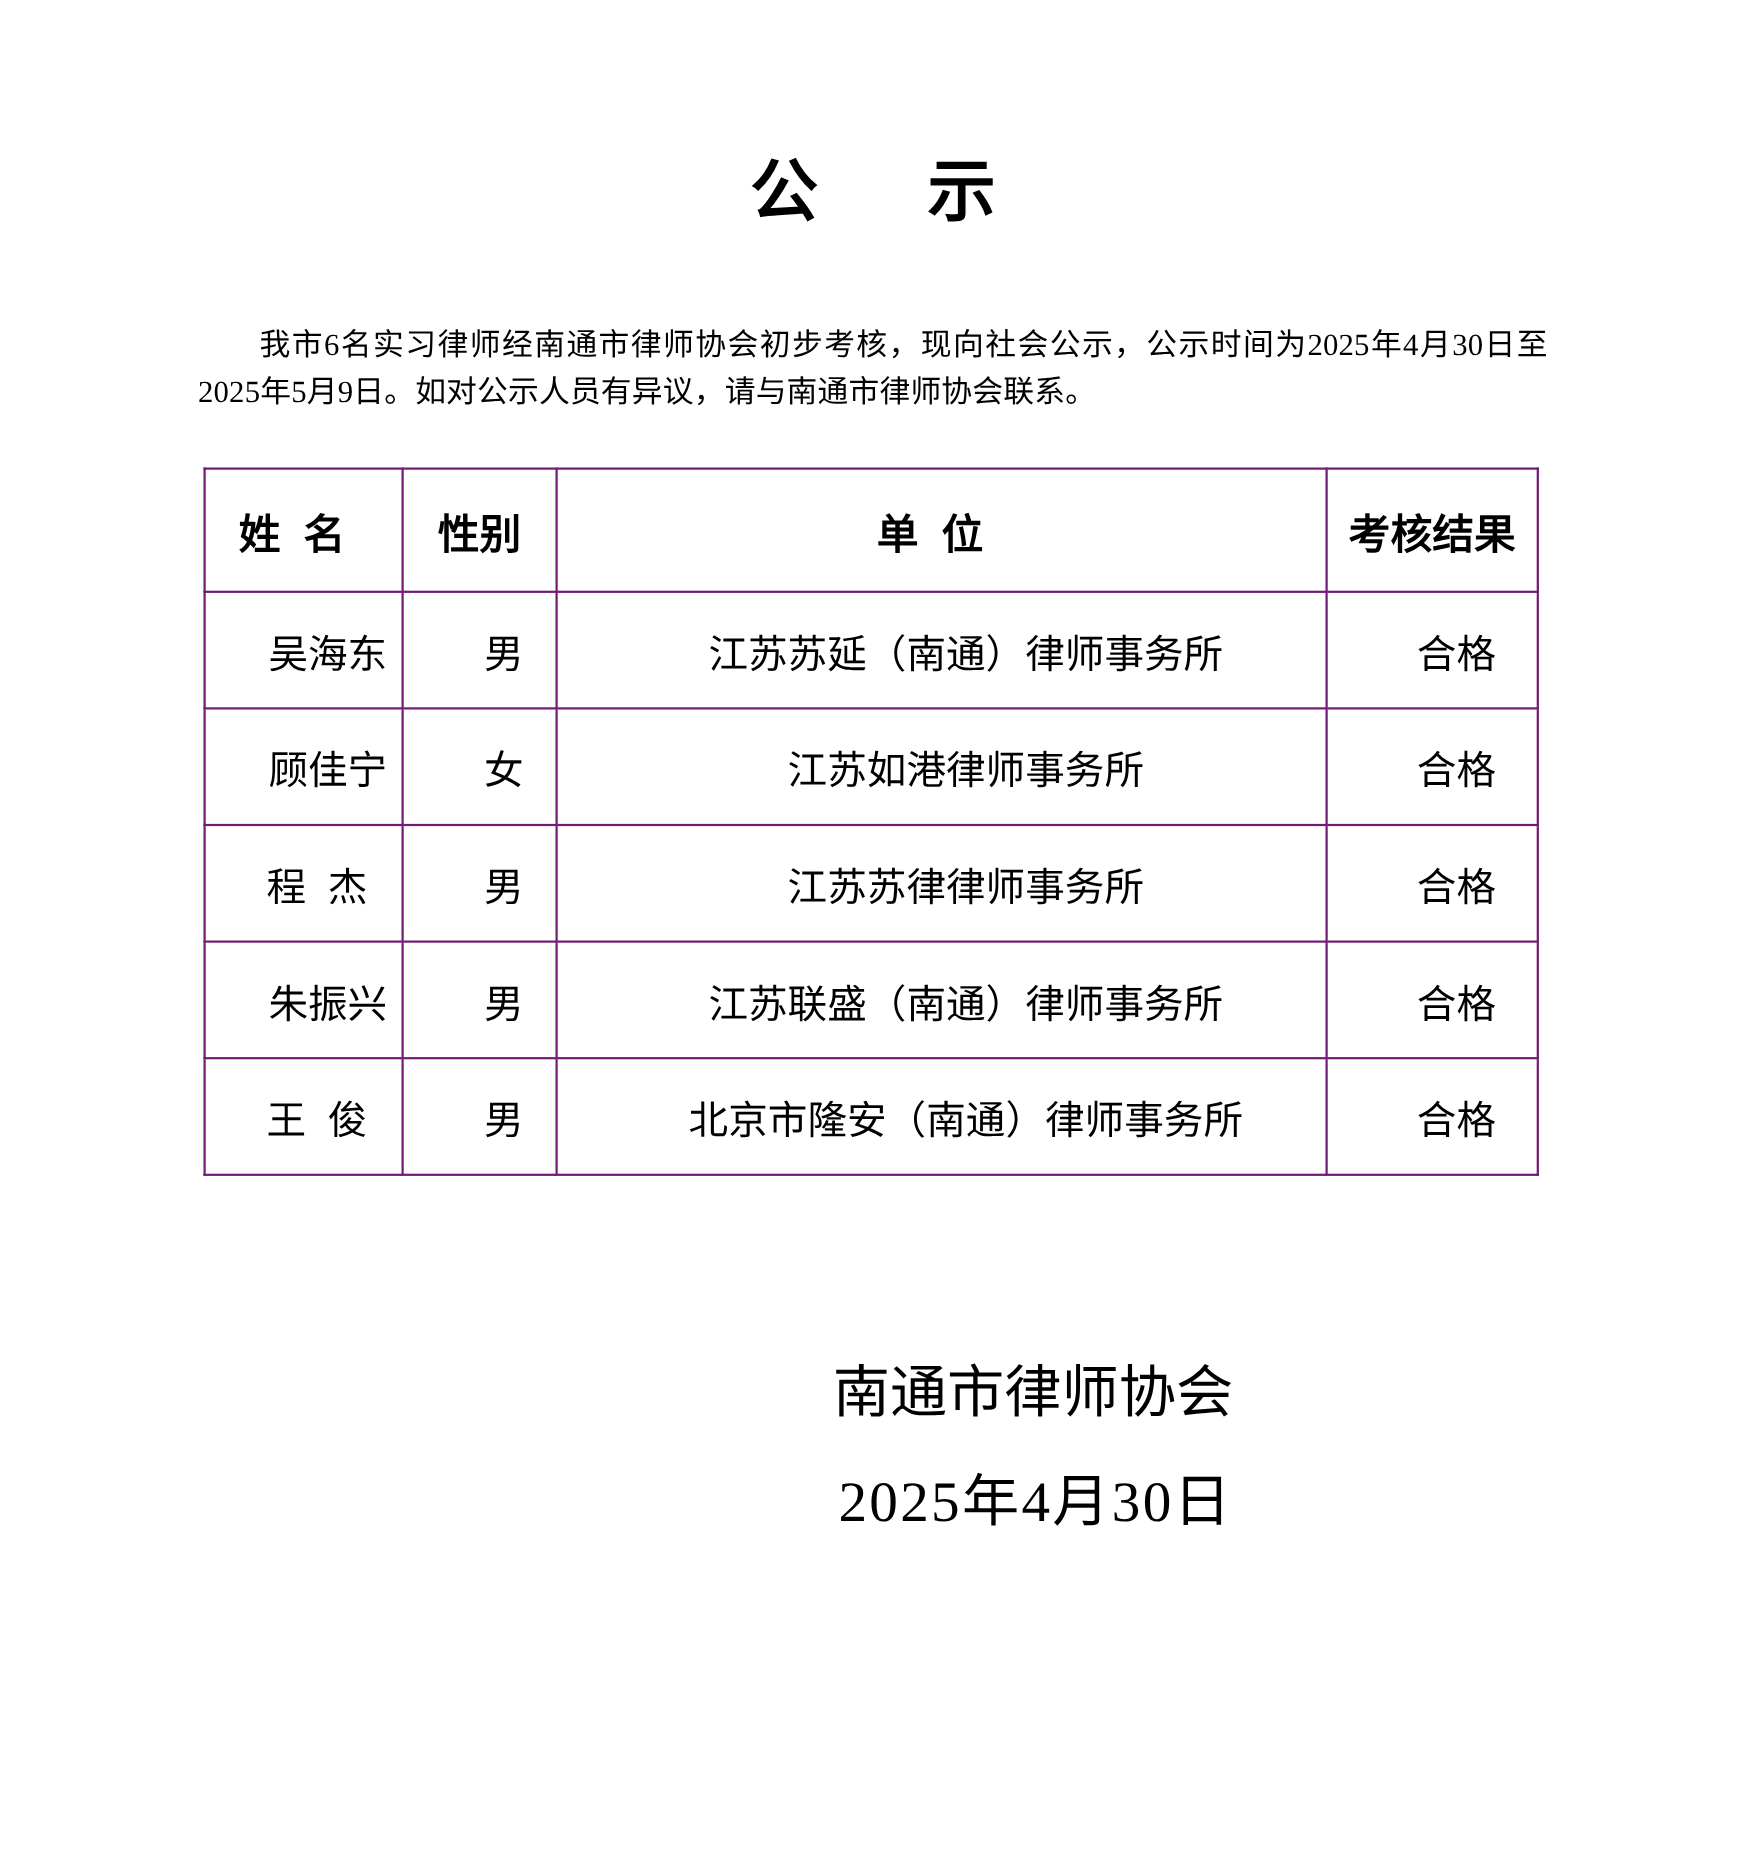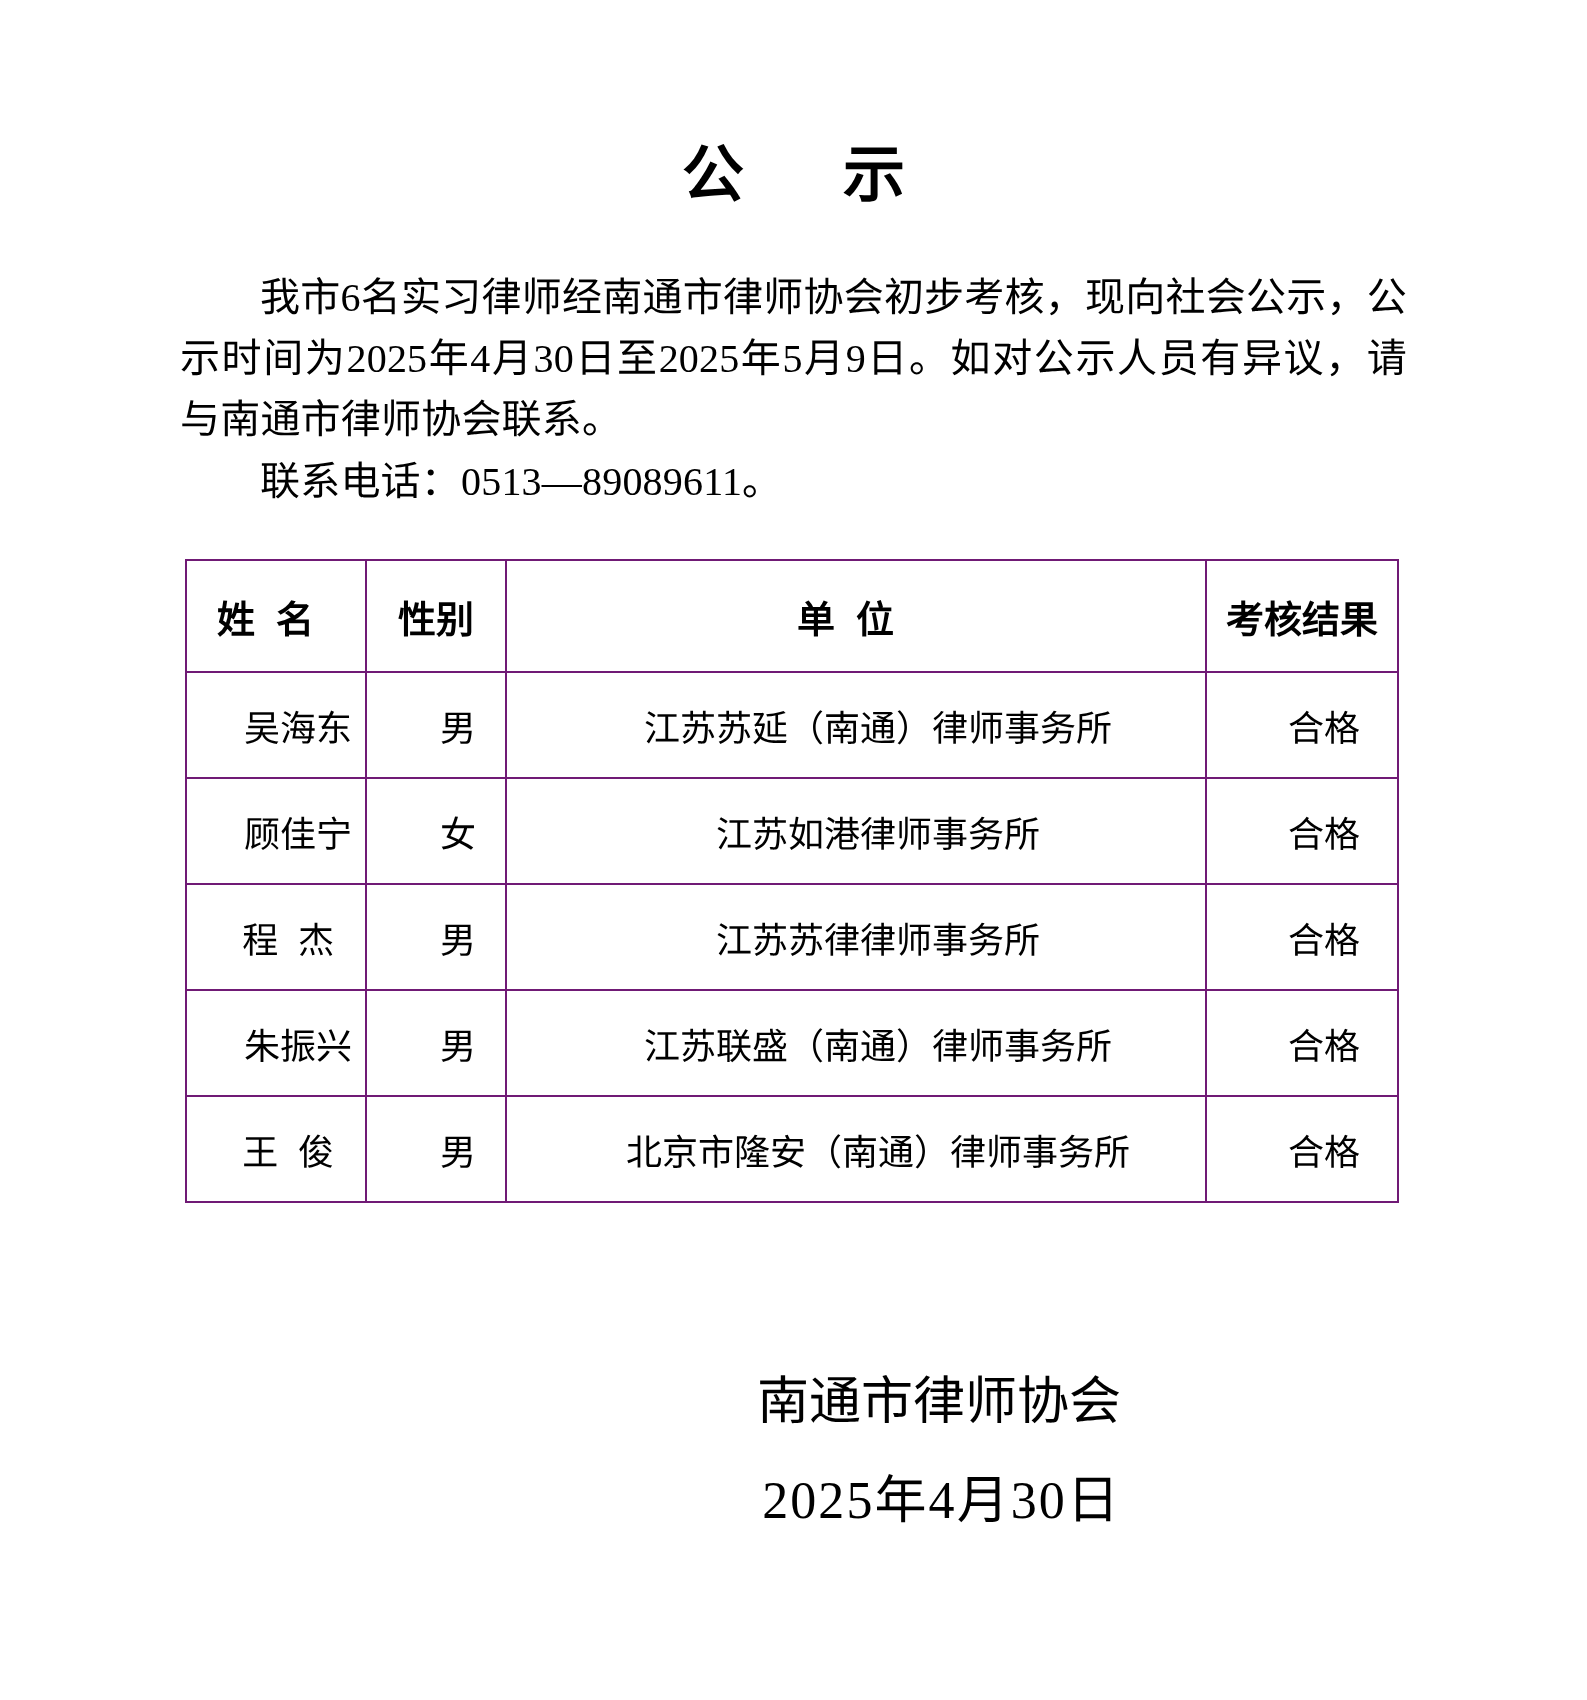--- a/index.html
+++ b/index.html
@@ -31,22 +31,22 @@
     font-weight: bold;
     letter-spacing: 0.30em;
     padding-top: 96px;
     padding-left: 0.30em;
     line-height: 1.2;
     font-family: "Liberation Serif", "DejaVu Serif", serif;
   }
 
   
   .body-block {
-    margin-top: 56px;
-    font-size: 40px;
+    margin-top: 82px;
+    font-size: 28px;
     line-height: 1.52;
     letter-spacing: 0.005em;
     text-align: justify;
     text-justify: inter-ideograph;
   }
   .para {
     margin: 0;
     text-indent: 2em;
     text-align: justify;
     text-justify: inter-ideograph;
@@ -105,21 +105,20 @@
 </style>
 </head>
 <body>
 
 <div class="page">
 
   <h1 class="doc-title">公　示</h1>
 
   <div class="body-block">
     <p class="para">我市6名实习律师经南通市律师协会初步考核，现向社会公示，公示时间为2025年4月30日至2025年5月9日。如对公示人员有异议，请与南通市律师协会联系。</p>
-    <p class="para">联系电话：0513—89089611。</p>
   </div>
 
   <div class="table-wrap">
     <table class="notice-table">
       <colgroup>
         <col class="col-name">
         <col class="col-sex">
         <col class="col-unit">
         <col class="col-result">
       </colgroup>

